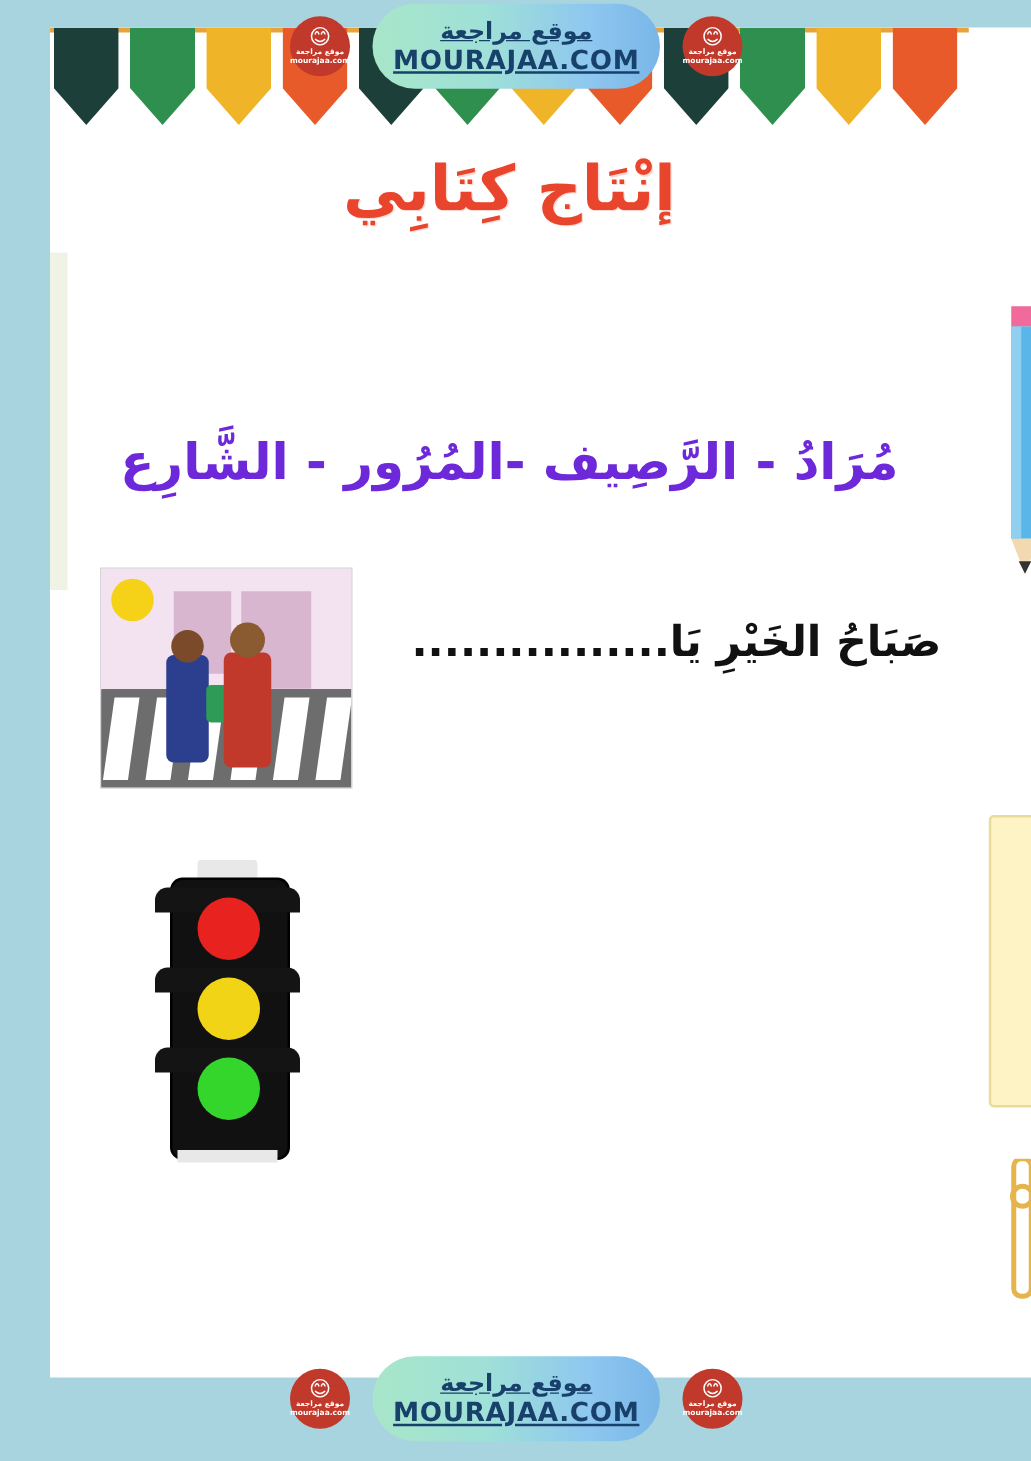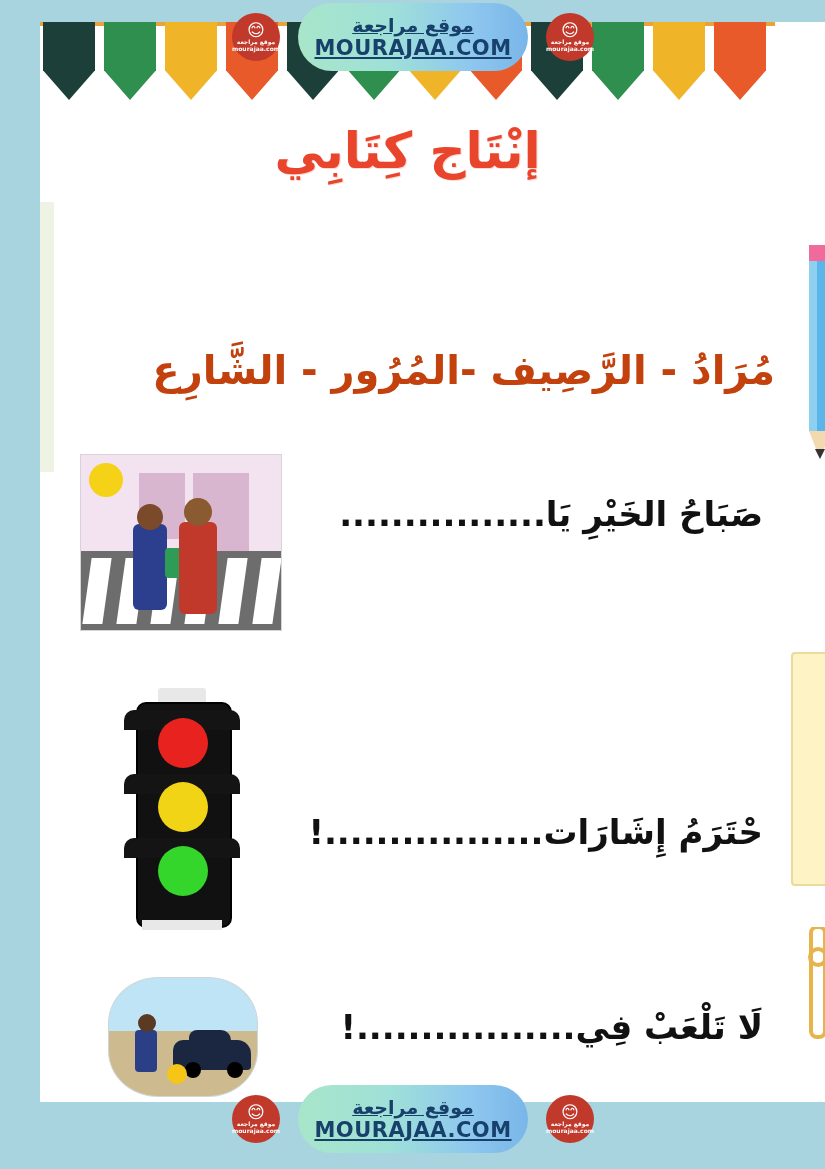--- a/index.html
+++ b/index.html
@@ -46,23 +46,23 @@
   .instruction{
     position:absolute;top:205px;left:0;width:735px;
     text-align:center;
     font-size:42px;font-weight:bold;
     color:#2fbf54;
     background:linear-gradient(90deg,#14b85c 0%,#3ec46a 30%,#17a9d6 70%,#1b8fd0 100%);
     -webkit-background-clip:text;background-clip:text;color:transparent;
   }
   .wordbank{
     position:absolute;top:325px;left:0;width:735px;
-    text-align:right;
+    text-align:center;
     font-size:40px;font-weight:bold;
-    color:#c2410c;
+    color:#6d28d9;
   }
 
   
   .deco-pencil{
     position:absolute;right:8px;top:215px;width:34px;height:230px;
   }
   .deco-note{
     position:absolute;right:6px;top:630px;width:44px;height:230px;
     background:#fdf3c4;border:2px solid #e9dc9a;border-radius:4px;
   }
@@ -71,21 +71,21 @@
   }
   .deco-left-strip{
     position:absolute;left:0;top:180px;width:14px;height:270px;
     background:#eef3e4;
   }
 
   
   .row{position:absolute;left:0;width:735px;}
   .row .pic{position:absolute;}
   .row .sentence{
-    position:absolute;right:4px;width:480px;
+    position:absolute;right:14px;width:480px;
     text-align:right;
     font-size:34px;font-weight:bold;color:#111;
     direction:rtl;
     padding-right:8px;
     white-space:nowrap;
   }
 
   
   .pic-crossing{
     left:40px;top:0;width:200px;height:175px;
@@ -222,35 +222,22 @@
       <div class="tl-cap"></div>
       <div class="tl-body"></div>
       <div class="tl-visor" style="top:28px;"></div>
       <div class="tl-lamp tl-red"></div>
       <div class="tl-visor" style="top:92px;"></div>
       <div class="tl-lamp tl-yel"></div>
       <div class="tl-visor" style="top:156px;"></div>
       <div class="tl-lamp tl-grn"></div>
       <div class="tl-base"></div>
     </div>
-    <div class="sentence" style="top:130px;">حْتَرَمُ إِشَارَات.................!</div>
-  </div>
-
-  <div class="row" style="top:955px;height:130px;">
-    <div class="pic pic-car">
-      <div class="car-body"></div>
-      <div class="car-win"></div>
-      <div class="car-wh" style="right:14px;"></div>
-      <div class="car-wh" style="right:56px;"></div>
-      <div class="boy-b"></div>
-      <div class="boy-h"></div>
-      <div class="ball"></div>
-    </div>
-    <div class="sentence" style="top:30px;">لَا تَلْعَبْ فِي.................!</div>
-  </div>
+  </div>
+
 
 </div>
 
 <div class="wm wm-top">
   <div class="wm-row">
     <div class="wm-circle">
       <span class="em">😊</span>
       <span>موقع مراجعة</span>
       <span>mourajaa.com</span>
     </div>

